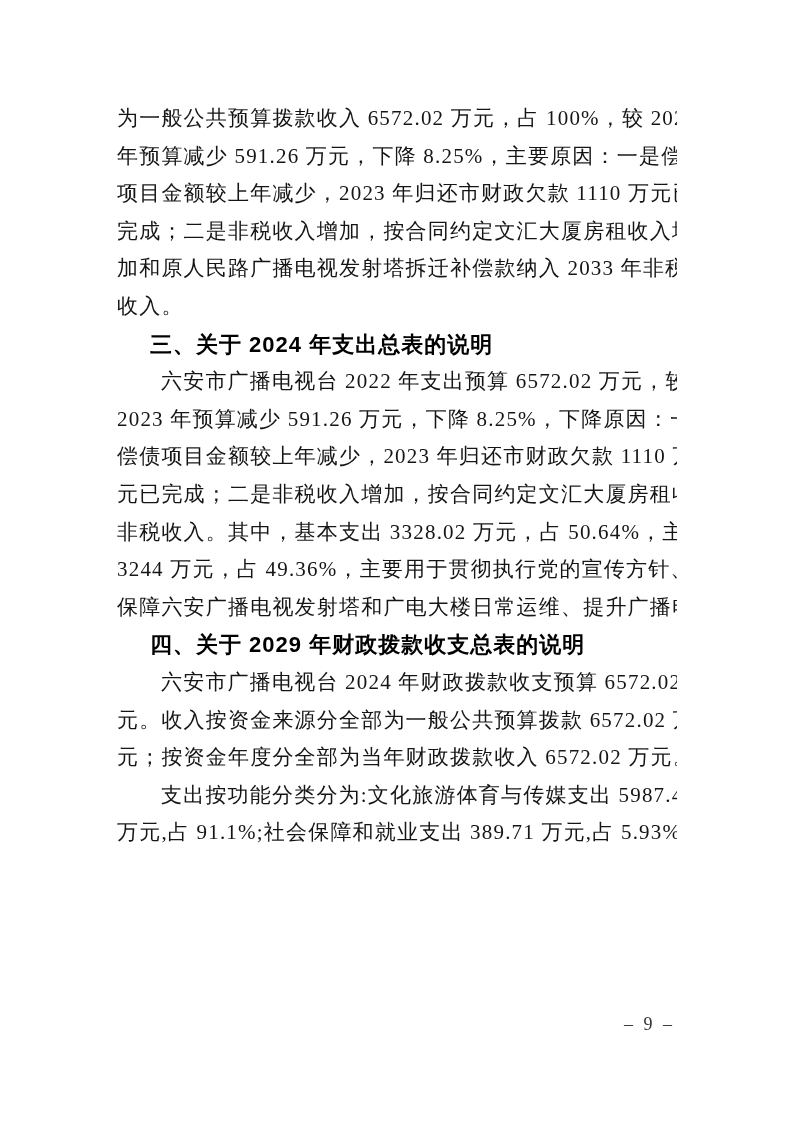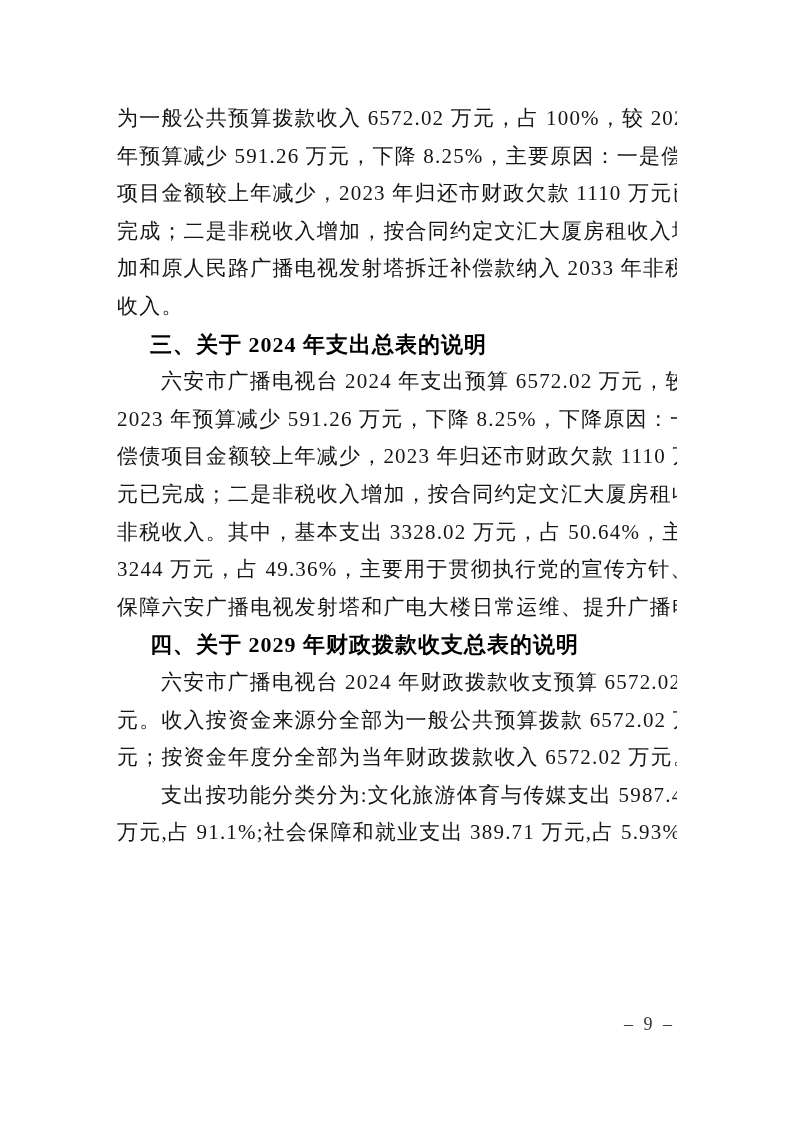--- a/index.html
+++ b/index.html
@@ -34,21 +34,21 @@
     white-space: nowrap;
   }
   .line.end {
     text-align: center;
     text-align-last: left;
   }
   .line.first {
     padding-left: 44px;
   }
   .line.heading {
-    font-family: Liberation Serif, serif;
+    font-family: Liberation Sans, sans-serif;
     font-weight: 700;
     font-size: 22px;
     color: #000000;
     padding-left: 33px;
     text-align: left;
     text-align-last: left;
     letter-spacing: 1px;
   }
   .page-number {
     position: absolute;
@@ -66,21 +66,21 @@
 
 <div class="page">
   <div class="content">
     <div class="line">为一般公共预算拨款收入 6572.02 万元，占 100%，较 2023</div>
     <div class="line">年预算减少 591.26 万元，下降 8.25%，主要原因：一是偿债</div>
     <div class="line">项目金额较上年减少，2023 年归还市财政欠款 1110 万元已</div>
     <div class="line">完成；二是非税收入增加，按合同约定文汇大厦房租收入增</div>
     <div class="line">加和原人民路广播电视发射塔拆迁补偿款纳入 2033 年非税</div>
     <div class="line end">收入。</div>
     <div class="line heading">三、关于 2024 年支出总表的说明</div>
-    <div class="line first">六安市广播电视台 2024 年支出预算 6572.02 万元，较</div>
+    <div class="line first">六安市广播电视台 2022 年支出预算 6572.02 万元，较</div>
     <div class="line">2023 年预算减少 591.26 万元，下降 8.25%，下降原因：一是</div>
     <div class="line">偿债项目金额较上年减少，2023 年归还市财政欠款 1110 万</div>
     <div class="line">元已完成；二是非税收入增加，按合同约定文汇大厦房租收</div>
     <div class="line">非税收入。其中，基本支出 3328.02 万元，占 50.64%，主要</div>
     <div class="line">3244 万元，占 49.36%，主要用于贯彻执行党的宣传方针、</div>
     <div class="line">保障六安广播电视发射塔和广电大楼日常运维、提升广播电</div>
     <div class="line heading">四、关于 2029 年财政拨款收支总表的说明</div>
     <div class="line first">六安市广播电视台 2024 年财政拨款收支预算 6572.02 万</div>
     <div class="line">元。收入按资金来源分全部为一般公共预算拨款 6572.02 万</div>
     <div class="line end">元；按资金年度分全部为当年财政拨款收入 6572.02 万元。</div>

